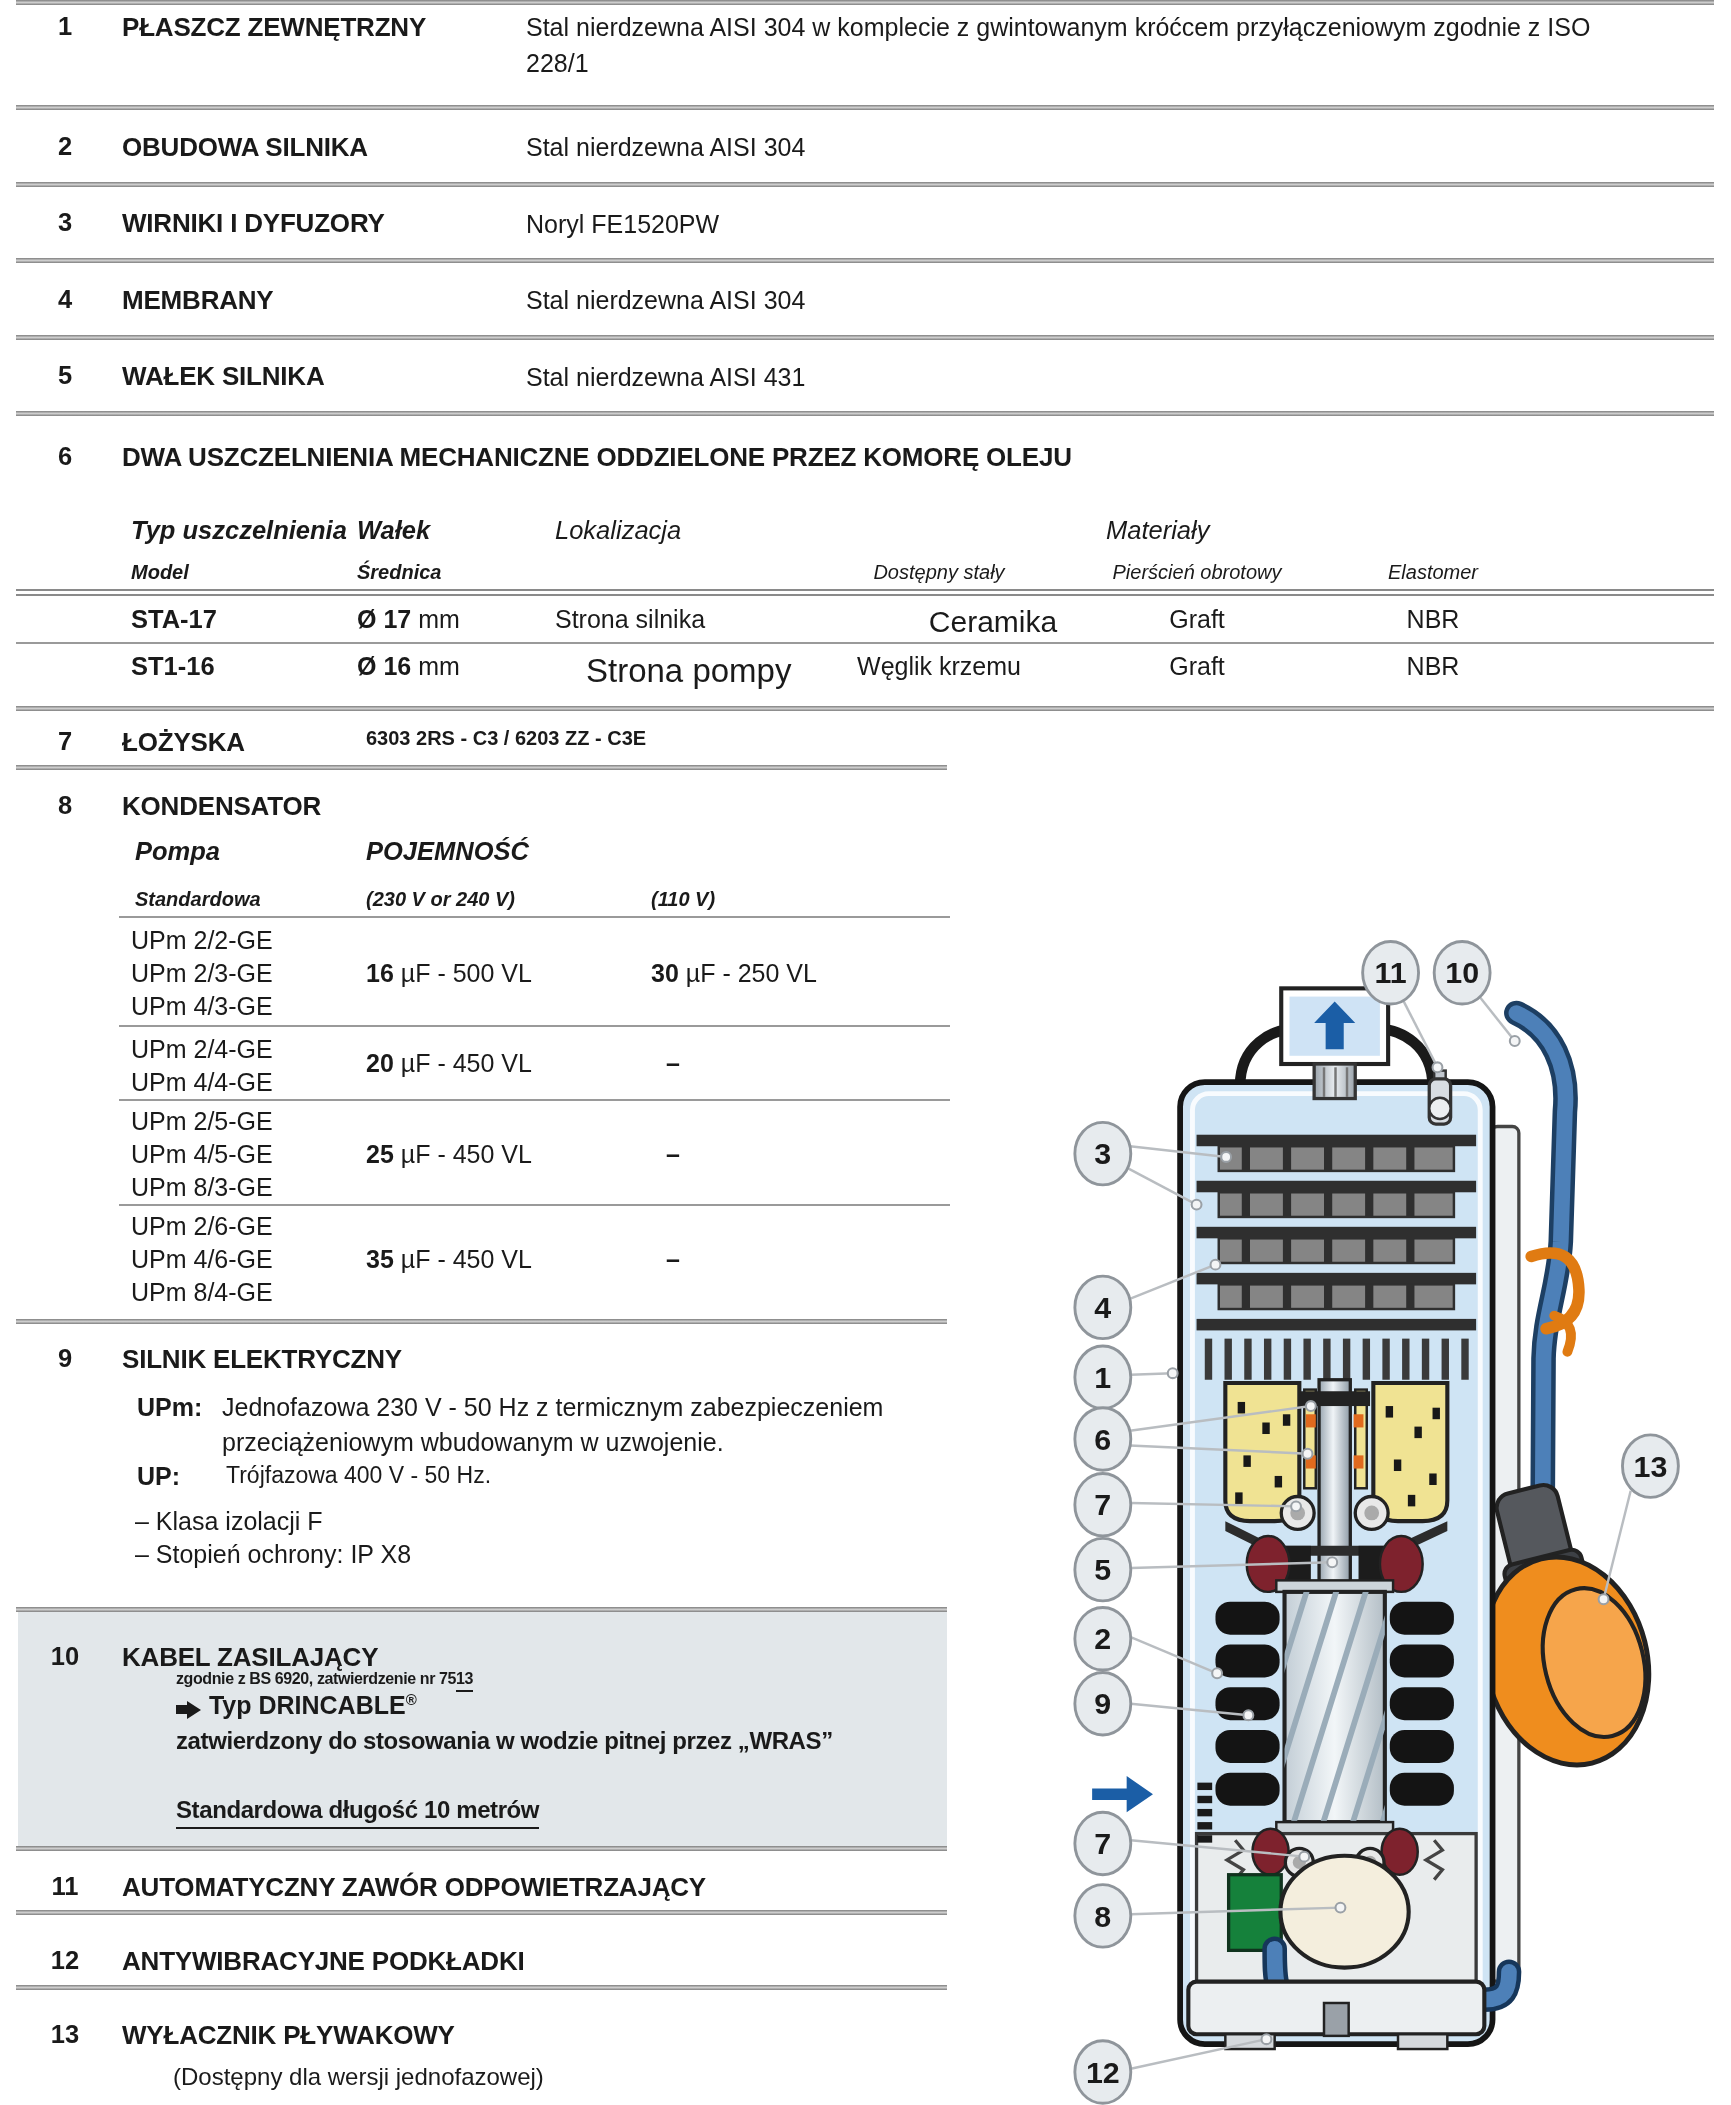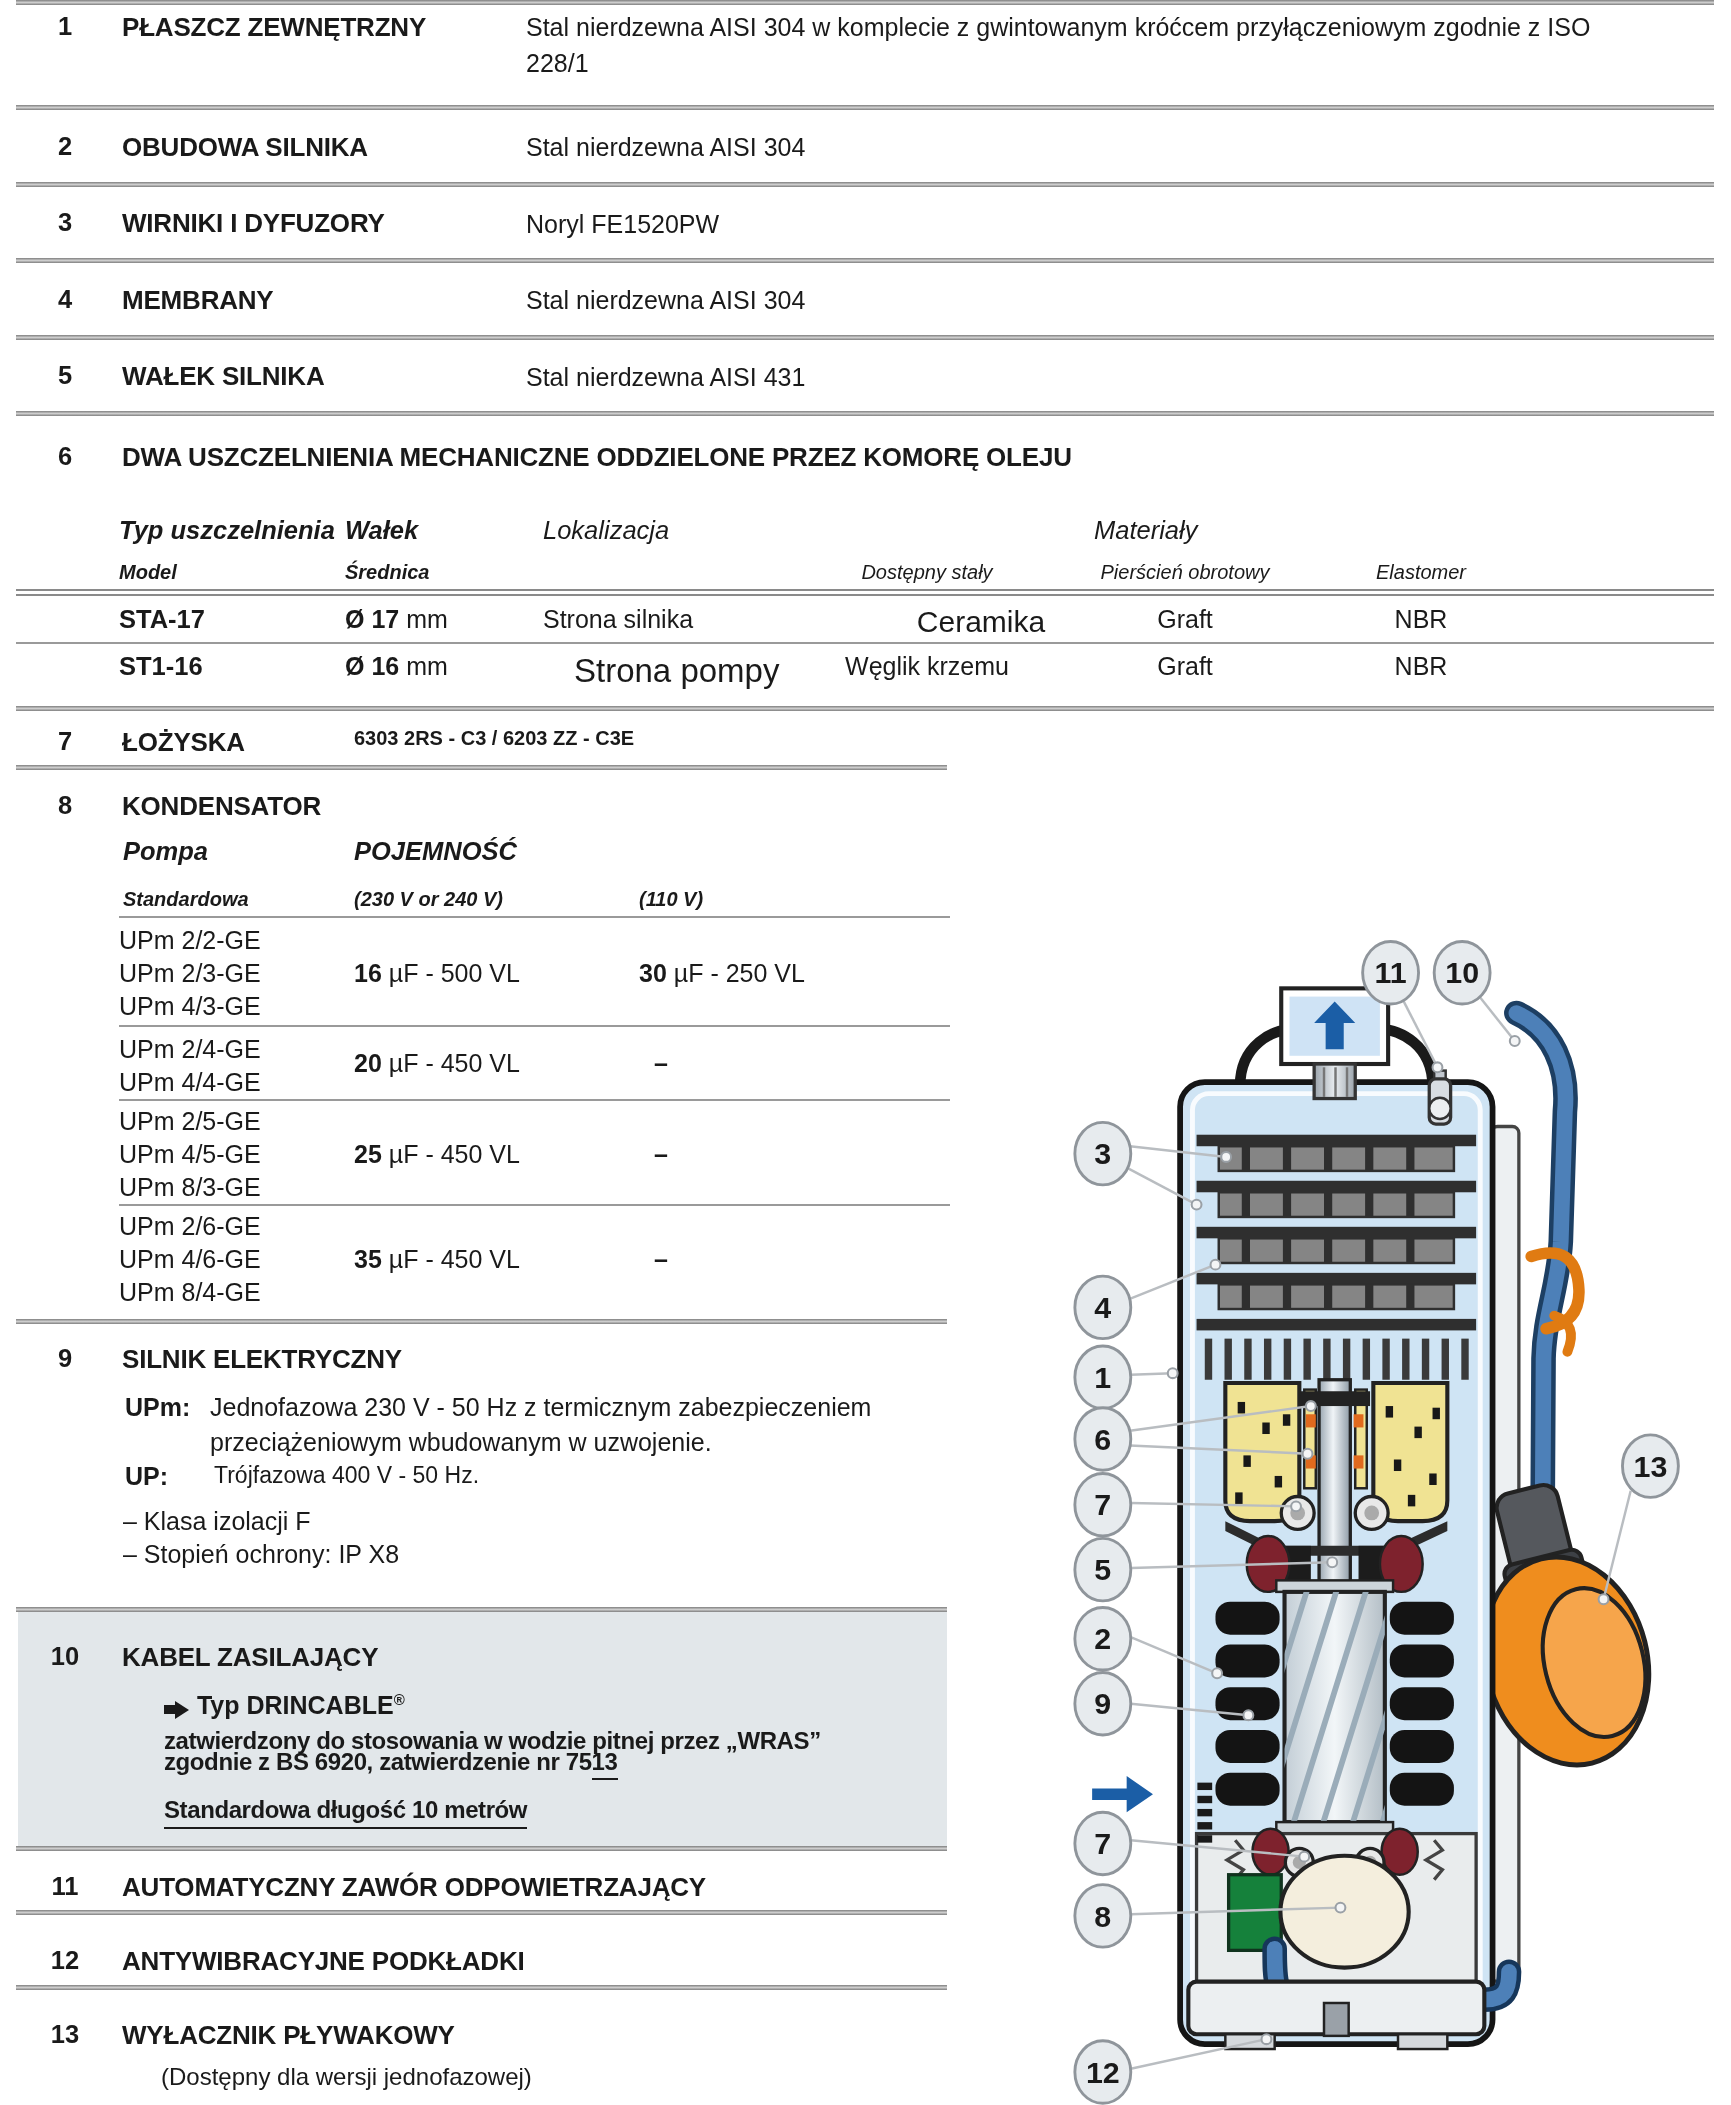--- a/index.html
+++ b/index.html
@@ -4,21 +4,21 @@
 <style>
   html,body{margin:0;padding:0;background:#ffffff;}
   .page{position:relative;width:1731px;height:2105px;background:#ffffff;overflow:hidden;
         font-family:"Liberation Sans",sans-serif;color:#1a1a1a;}
   .rule{position:absolute;left:16.4px;height:5px;
         background:linear-gradient(180deg,#7f7f7f 0%,#cdcdcd 50%,#7f7f7f 100%);}
   .rule.full{width:1698px;}
   .rule.short{width:931px;}
   .rule.thin{height:1.6px;background:#9a9a9a;}
   .rule.dbl{height:7.4px;background:linear-gradient(180deg,#8a8a8a 0 22%,#ffffff 22% 78%,#8a8a8a 78% 100%);}
-  .abs{position:absolute;white-space:nowrap;}
+  .abs{position:absolute;white-space:nowrap;margin-left:12px;}
   .num{position:absolute;left:41px;width:48px;text-align:center;font-weight:bold;font-size:25.5px;}
   .lbl{position:absolute;left:122px;font-weight:bold;font-size:26px;letter-spacing:-0.2px;}
   .val{position:absolute;left:526px;font-size:25px;text-align:right;}
   .ital{font-style:italic;}
   .b{font-weight:bold;}
   .small-h{font-size:20px;font-style:italic;}
   .ctr{transform:translateX(-50%);}
   .capname{font-weight:normal;font-size:25px;}
   .capval{font-size:25px;}
   .box10{position:absolute;left:18px;top:1610px;width:929px;height:239px;background:#e2e7ea;}
@@ -183,21 +183,21 @@
   <div>
     <span class="num" style="top:1642px">10</span>
     <span class="lbl" style="top:1642px">KABEL ZASILAJĄCY</span>
     <span class="abs b" style="left:164px;top:1691px;font-size:25px">
       <span class="bullet-arrow">
           <span class="stem"></span>
           <span class="head"></span>
         </span><span>Typ DRINCABLE</span><sup>®</sup>
     </span>
     <span class="abs b" style="left:164px;top:1727px;font-size:24px;letter-spacing:-0.4px">zatwierdzony do stosowania w wodzie pitnej przez „WRAS”</span>
-    <span class="abs b" style="left:164px;top:1748px;font-size:24px;letter-spacing:-0.4px"><span>zgodnie z BS 6920, zatwierdzenie nr 75</span><span class="u">13</span></span>
+    <span class="abs b" style="left:164px;top:1670px;font-size:16px;letter-spacing:-0.4px"><span>zgodnie z BS 6920, zatwierdzenie nr 75</span><span class="u">13</span></span>
     <span class="abs b u" style="left:164px;top:1796px;font-size:24px;letter-spacing:-0.4px">Standardowa długość 10 metrów</span>
   </div>
 
   <div>
     <span class="num" style="top:1872px">11</span>
     <span class="lbl" style="top:1872px">AUTOMATYCZNY ZAWÓR ODPOWIETRZAJĄCY</span>
   </div>
   <div class="rule short" style="top:1910px"></div>
 
   <div>

